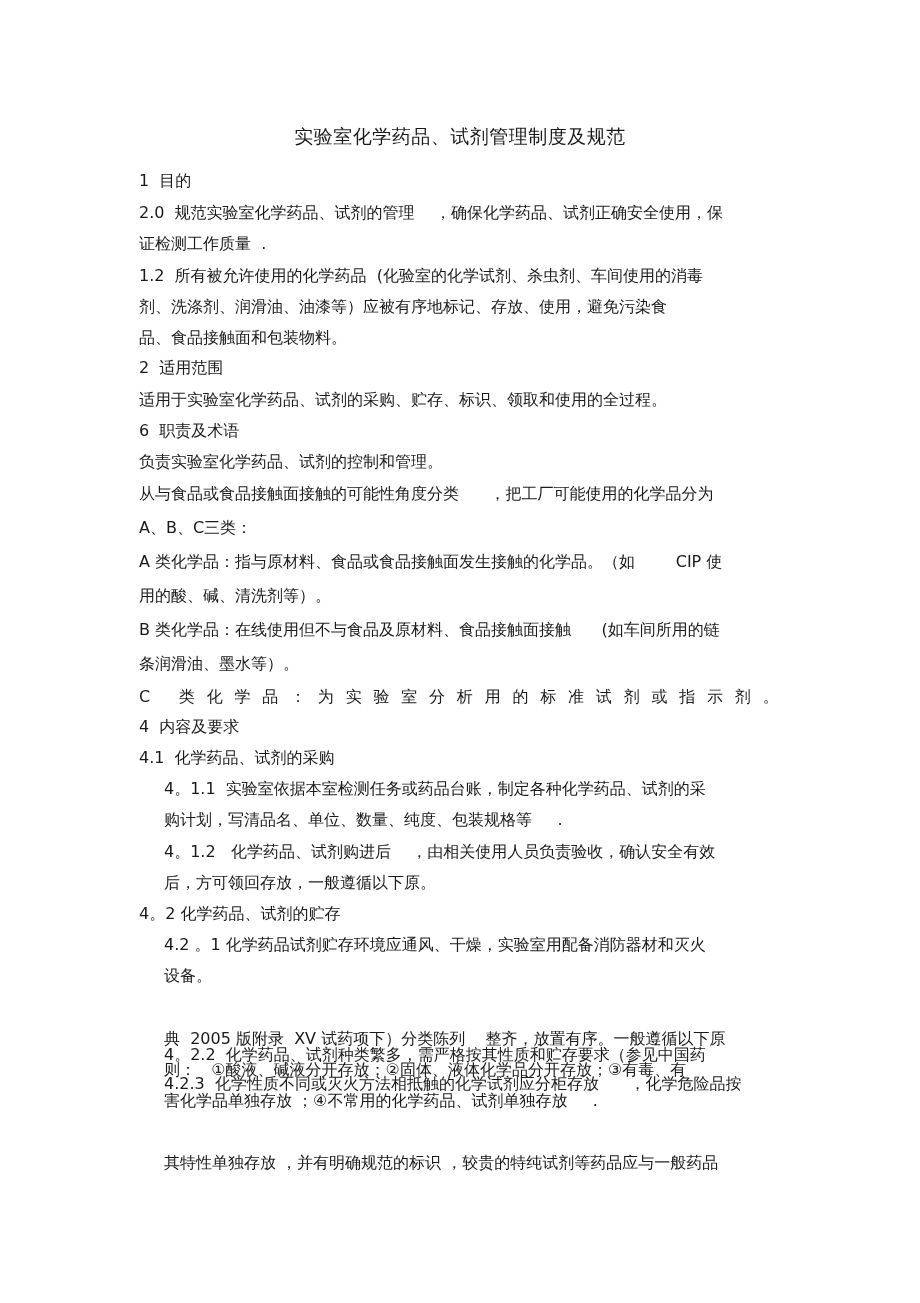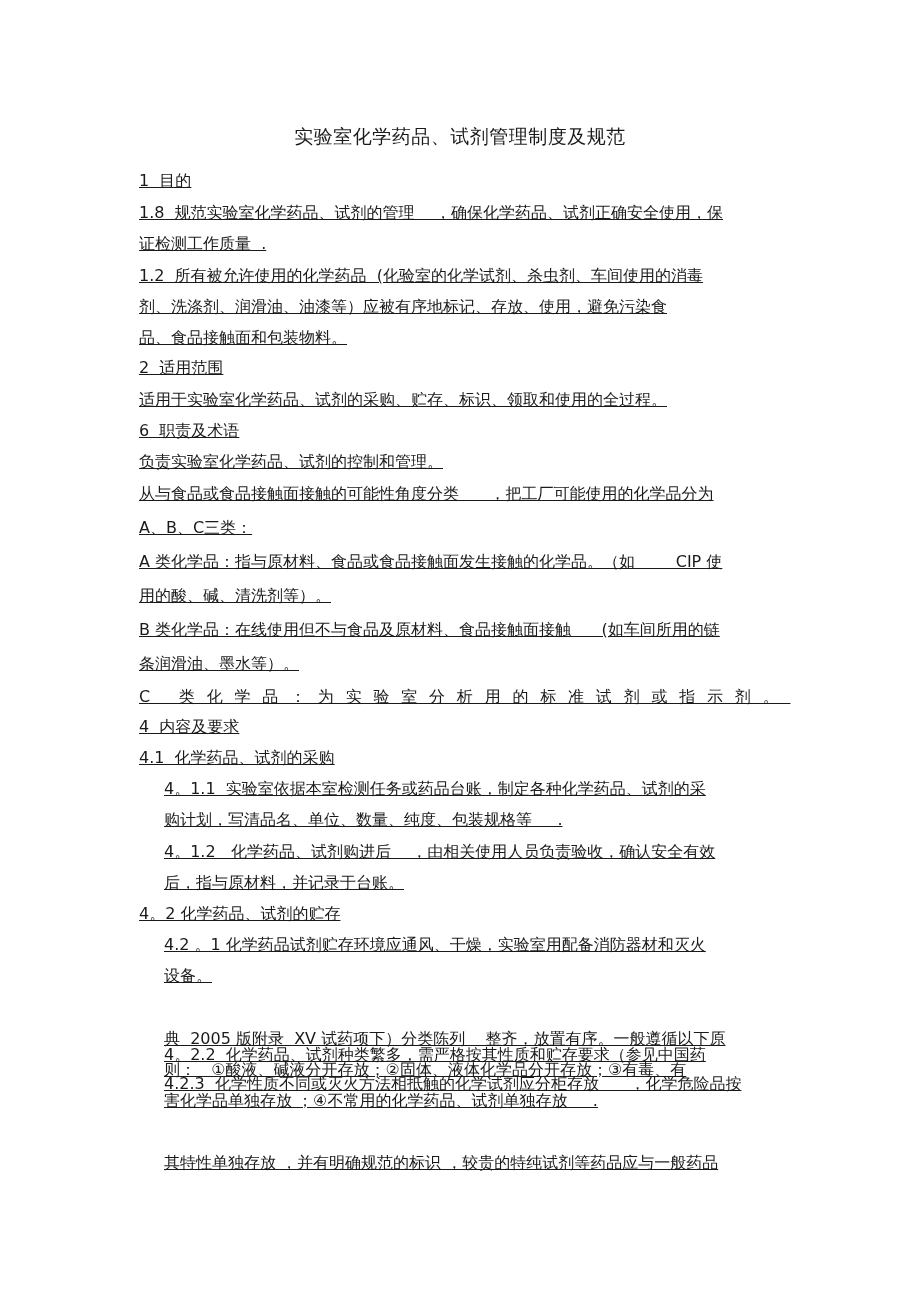--- a/index.html
+++ b/index.html
@@ -1,54 +1,54 @@
 <!DOCTYPE html>
 <html><head>
 <meta charset="utf-8">
 <style>
   html, body { margin: 0; padding: 0; background: #ffffff; }
   body { width: 920px; height: 1303px; position: relative; overflow: hidden;
          font-family: "DejaVu Sans", "Liberation Sans", sans-serif; color: #1a1a1a; }
   .page { position: absolute; left: 0; top: 0; width: 920px; height: 1303px; padding-left: 44px; }
   .title { position: absolute; left: 0; width: 920px; top: 124px; text-align: center;
            font-size: 19px; letter-spacing: 0.5px; }
-  .line { position: absolute; font-size: 16px; white-space: pre; line-height: 20px; text-decoration: underline; }
+  .line { position: absolute; font-size: 16px; white-space: pre; line-height: 20px; }
   .l0 { left: 139px; }
   .l1 { left: 164px; }
   .spaced { letter-spacing: 11.8px; }
 </style>
 </head>
 <body>
 
 <div class="page">
   <div class="title">实验室化学药品、试剂管理制度及规范</div>
   <div id="lines">
       <div class="line l0" style="top: 171px;">1  目的</div>
-      <div class="line l0" style="top: 203px;">1.8  规范实验室化学药品、试剂的管理    ，确保化学药品、试剂正确安全使用，保</div>
+      <div class="line l0" style="top: 203px;">2.0  规范实验室化学药品、试剂的管理    ，确保化学药品、试剂正确安全使用，保</div>
       <div class="line l0" style="top: 234px;">证检测工作质量  .</div>
       <div class="line l0" style="top: 266px;">1.2  所有被允许使用的化学药品  (化验室的化学试剂、杀虫剂、车间使用的消毒</div>
       <div class="line l0" style="top: 297px;">剂、洗涤剂、润滑油、油漆等）应被有序地标记、存放、使用，避免污染食</div>
       <div class="line l0" style="top: 328px;">品、食品接触面和包装物料。</div>
       <div class="line l0" style="top: 358px;">2  适用范围</div>
       <div class="line l0" style="top: 390px;">适用于实验室化学药品、试剂的采购、贮存、标识、领取和使用的全过程。</div>
       <div class="line l0" style="top: 421px;">6  职责及术语</div>
       <div class="line l0" style="top: 452px;">负责实验室化学药品、试剂的控制和管理。</div>
       <div class="line l0" style="top: 484px;">从与食品或食品接触面接触的可能性角度分类      ，把工厂可能使用的化学品分为</div>
       <div class="line l0" style="top: 518px;">A、B、C三类：</div>
       <div class="line l0" style="top: 552px;">A 类化学品：指与原材料、食品或食品接触面发生接触的化学品。（如        CIP 使</div>
       <div class="line l0" style="top: 586px;">用的酸、碱、清洗剂等）。</div>
       <div class="line l0" style="top: 620px;">B 类化学品：在线使用但不与食品及原材料、食品接触面接触      (如车间所用的链</div>
       <div class="line l0" style="top: 654px;">条润滑油、墨水等）。</div>
       <div class="line l0 spaced" style="top: 687px;">C 类化学品：为实验室分析用的标准试剂或指示剂。</div>
       <div class="line l0" style="top: 717px;">4  内容及要求</div>
       <div class="line l0" style="top: 748px;">4.1  化学药品、试剂的采购</div>
       <div class="line l1" style="top: 779px;">4。1.1  实验室依据本室检测任务或药品台账，制定各种化学药品、试剂的采</div>
       <div class="line l1" style="top: 810px;">购计划，写清品名、单位、数量、纯度、包装规格等     .</div>
       <div class="line l1" style="top: 842px; text-align: right;">4。1.2   化学药品、试剂购进后    ，由相关使用人员负责验收，确认安全有效</div>
-      <div class="line l1" style="top: 873px;">后，指与原材料，并记录于台账。</div>
+      <div class="line l1" style="top: 873px;">后，方可领回存放，一般遵循以下原。</div>
       <div class="line l0" style="top: 904px; text-align: right;">4。2 化学药品、试剂的贮存</div>
       <div class="line l1" style="top: 935px;">4.2 。1 化学药品试剂贮存环境应通风、干燥，实验室用配备消防器材和灭火</div>
       <div class="line l1" style="top: 966px;">设备。</div>
       <div class="line l1" style="top: 997px; margin-top: 48px;">4。2.2  化学药品、试剂种类繁多，需严格按其性质和贮存要求（参见中国药</div>
       <div class="line l1" style="top: 1029px;">典  2005 版附录  XV 试药项下）分类陈列    整齐，放置有序。一般遵循以下原</div>
       <div class="line l1" style="top: 1060px;">则：   ①酸液、碱液分开存放；②固体、液体化学品分开存放；③有毒、有</div>
       <div class="line l1" style="top: 1091px;">害化学品单独存放 ；④不常用的化学药品、试剂单独存放     .</div>
       <div class="line l1" style="top: 1074px;">4.2.3  化学性质不同或灭火方法相抵触的化学试剂应分柜存放      ，化学危险品按</div>
       <div class="line l1" style="top: 1153px;">其特性单独存放 ，并有明确规范的标识 ，较贵的特纯试剂等药品应与一般药品</div>
     </div>

